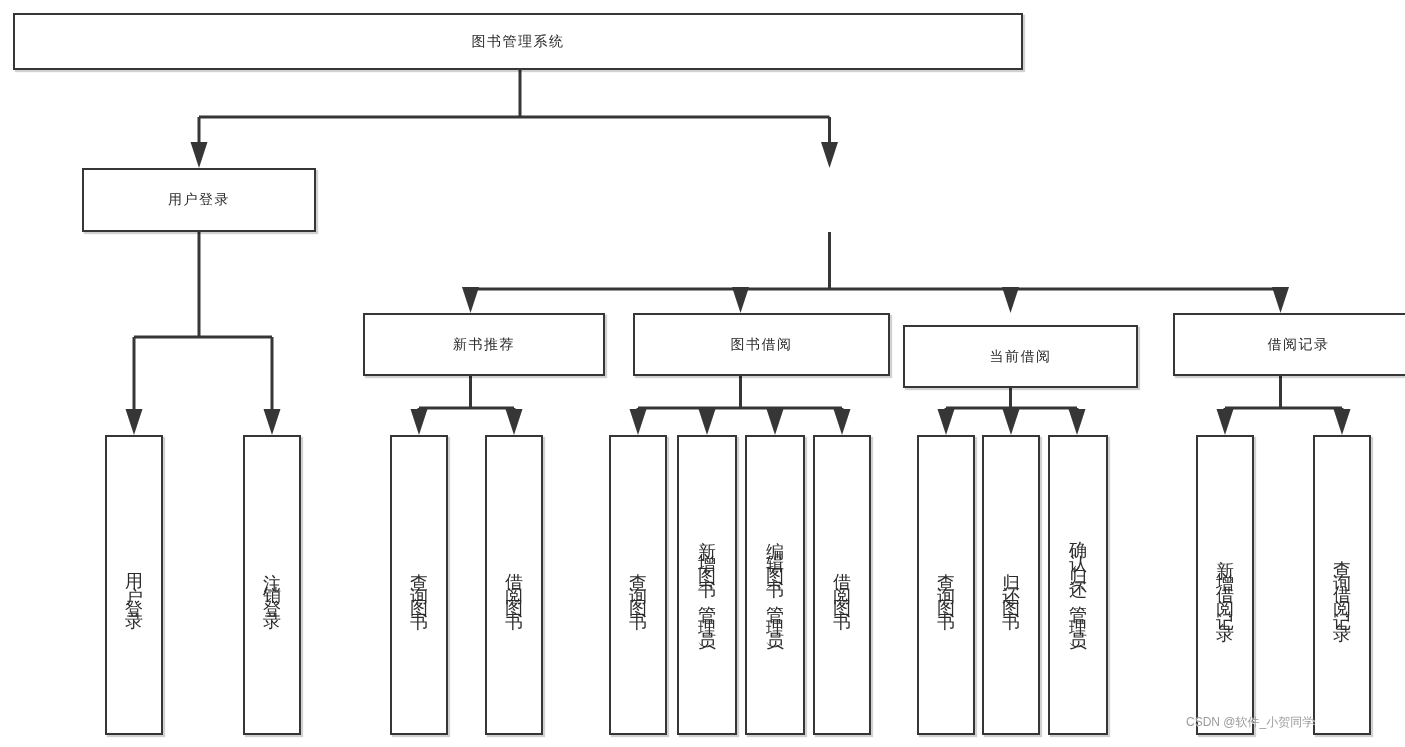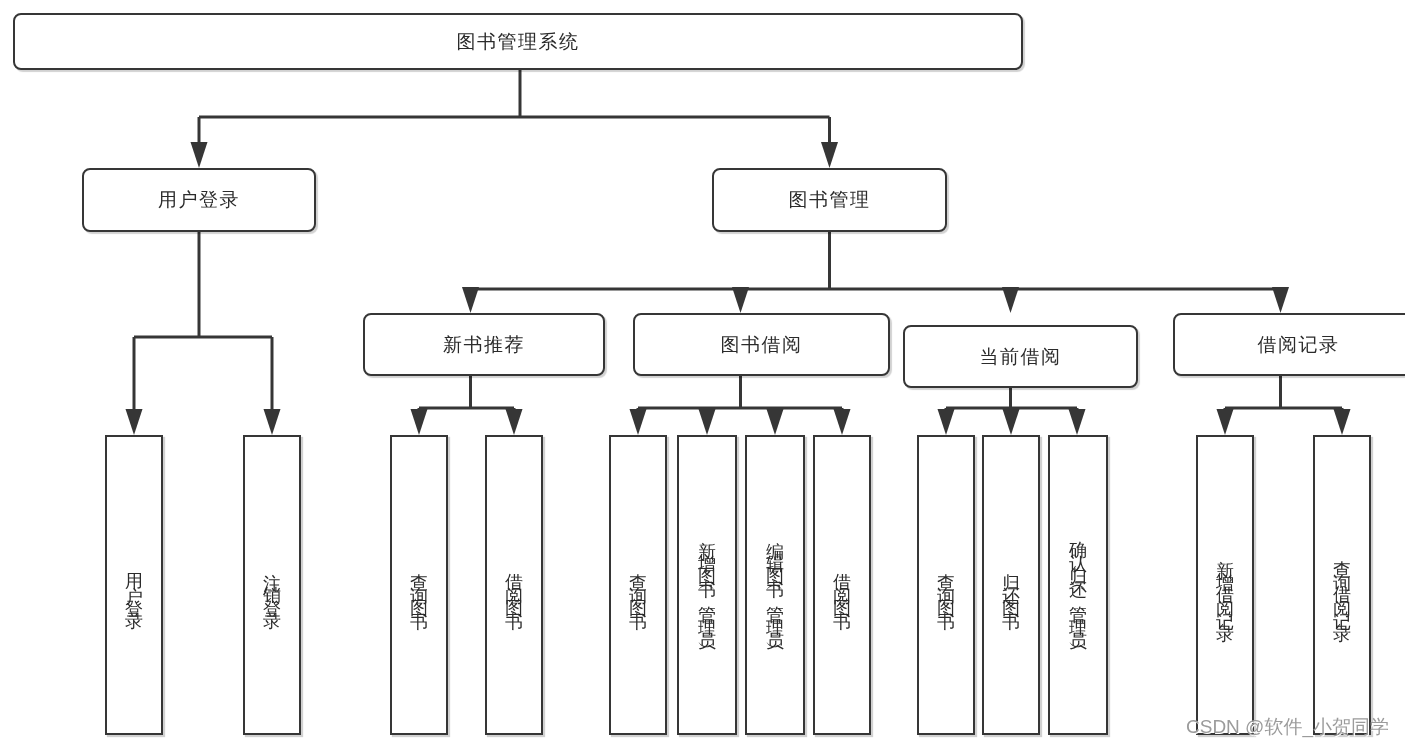--- a/index.html
+++ b/index.html
@@ -21,39 +21,38 @@
     position: absolute;
     box-sizing: border-box;
     background: #ffffff;
     border: 2.5px solid #363636;
     box-shadow: 2px 2px 1px rgba(0,0,0,0.18);
     display: flex;
     align-items: center;
     justify-content: center;
   }
   .hbox {
-    font-size: 19px;
+    font-size: 14px;
     letter-spacing: 1.5px;
     white-space: nowrap;
-    border-radius: 8px;
   }
   .vbox {
     font-size: 18px;
   }
   .vbox .vtext {
     writing-mode: vertical-rl;
     text-orientation: mixed;
     letter-spacing: 13px;
     line-height: 1;
   }
   .watermark {
     position: absolute;
     left: 1186px;
     top: 714px;
-    font-size: 19px;
+    font-size: 12px;
     color: #9b9b9b;
     white-space: nowrap;
     text-shadow: 1px 1px 0 #ffffff;
   }
 </style>
 </head>
 <body>
 
 <div class="canvas">
 
@@ -112,23 +111,20 @@
       <polygon points="1333.5,409 1350.5,409 1342,435" fill="#363636"></polygon>
     </svg>
 
   <div class="node hbox" style="left:13px; top:13px; width:1010px; height:57px;">
     <span>图书管理系统</span>
   </div>
 
   <div class="node hbox" style="left:82px; top:168px; width:234px; height:64px;">
     <span>用户登录</span>
   </div>
-  <div class="node hbox" style="left:712px; top:168px; width:235px; height:64px;">
-    <span>图书管理</span>
-  </div>
 
   <div class="node hbox" style="left:363px; top:313px; width:242px; height:63px;">
     <span>新书推荐</span>
   </div>
   <div class="node hbox" style="left:633px; top:313px; width:257px; height:63px;">
     <span>图书借阅</span>
   </div>
   <div class="node hbox" style="left:903px; top:313px; width:235px; height:63px;margin-top:12px;">
     <span>当前借阅</span>
   </div>

